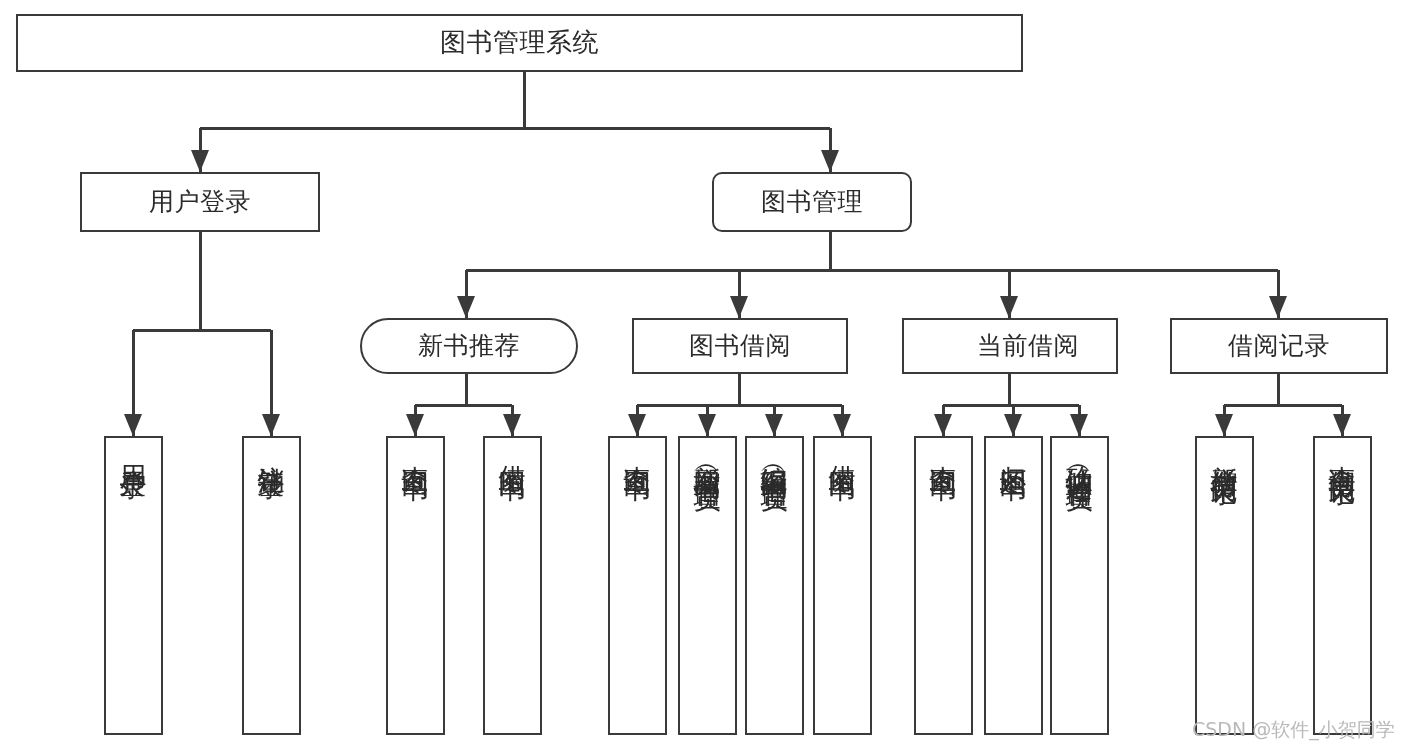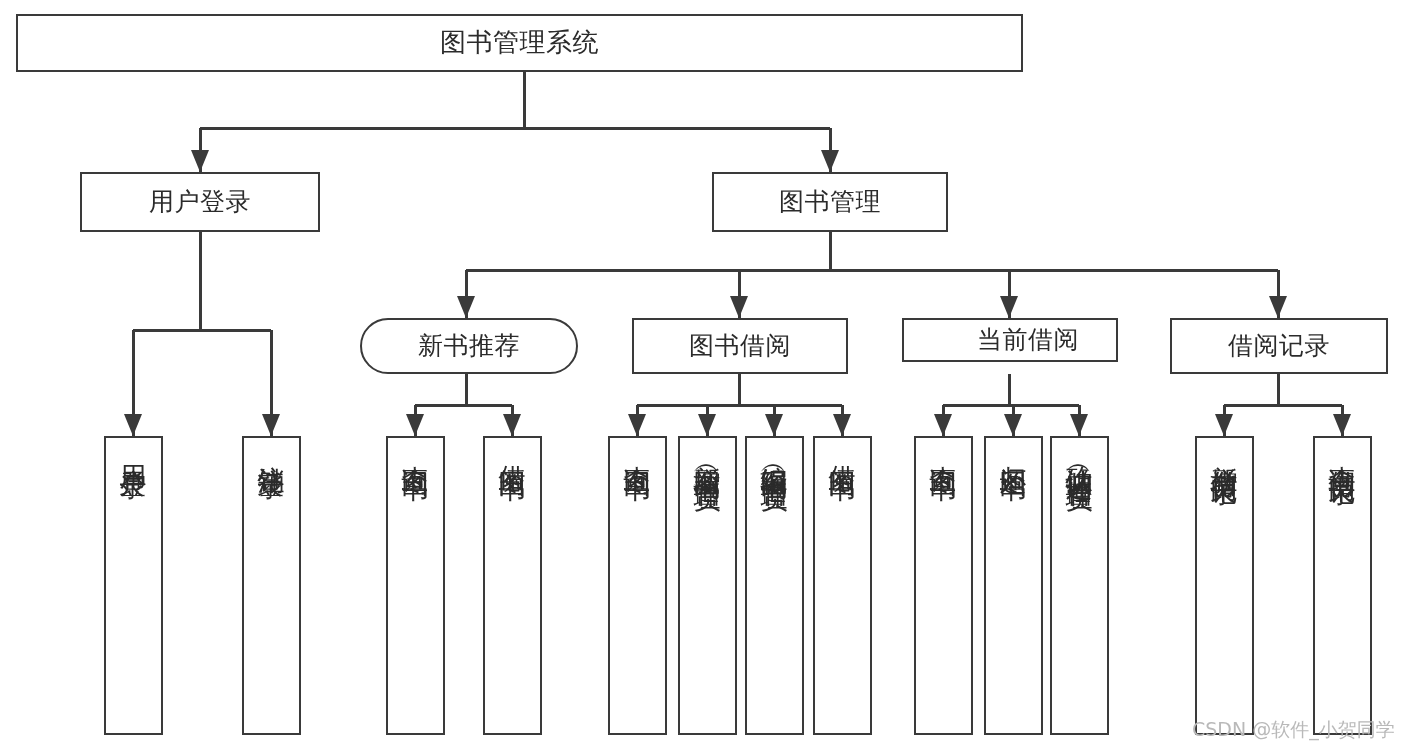--- a/index.html
+++ b/index.html
@@ -139,30 +139,30 @@
       </g>
   </svg>
 
   <div id="nodes-layer">
       <div class="node-box node-h node-root" style="left: 16px; top: 14px; width: 1007px; height: 58px;">
         <span class="node-label">图书管理系统</span>
       </div>
       <div class="node-box node-h" style="left: 80px; top: 172px; width: 240px; height: 60px;">
         <span class="node-label">用户登录</span>
       </div>
-      <div class="node-box node-h" style="left: 712px; top: 172px; width: 236px; height: 60px;">
+      <div class="node-box node-h" style="left: 712px; top: 172px; width: 200px; height: 60px; border-radius: 10px;">
         <span class="node-label">图书管理</span>
       </div>
       <div class="node-box node-h" style="left: 360px; top: 318px; width: 218px; height: 56px; border-radius: 28px;">
         <span class="node-label">新书推荐</span>
       </div>
       <div class="node-box node-h" style="left: 632px; top: 318px; width: 216px; height: 56px; align-items: center;">
         <span class="node-label">图书借阅</span>
       </div>
-      <div class="node-box node-h" style="left: 902px; top: 318px; width: 216px; height: 44px; padding-left: 36px;">
+      <div class="node-box node-h" style="left: 902px; top: 318px; width: 216px; height: 56px; padding-left: 36px;">
         <span class="node-label">当前借阅</span>
       </div>
       <div class="node-box node-h" style="left: 1170px; top: 318px; width: 218px; height: 56px;">
         <span class="node-label">借阅记录</span>
       </div>
       <div class="node-box node-v" style="left: 104px; top: 436px; width: 59px; height: 299px;">
         <span class="node-label">用户登录</span>
       </div>
       <div class="node-box node-v" style="left: 242px; top: 436px; width: 59px; height: 299px;">
         <span class="node-label">注销登录</span>

